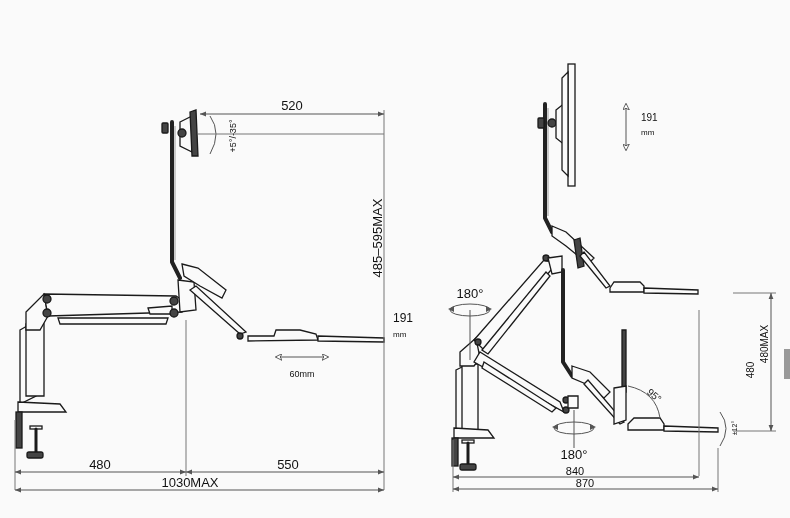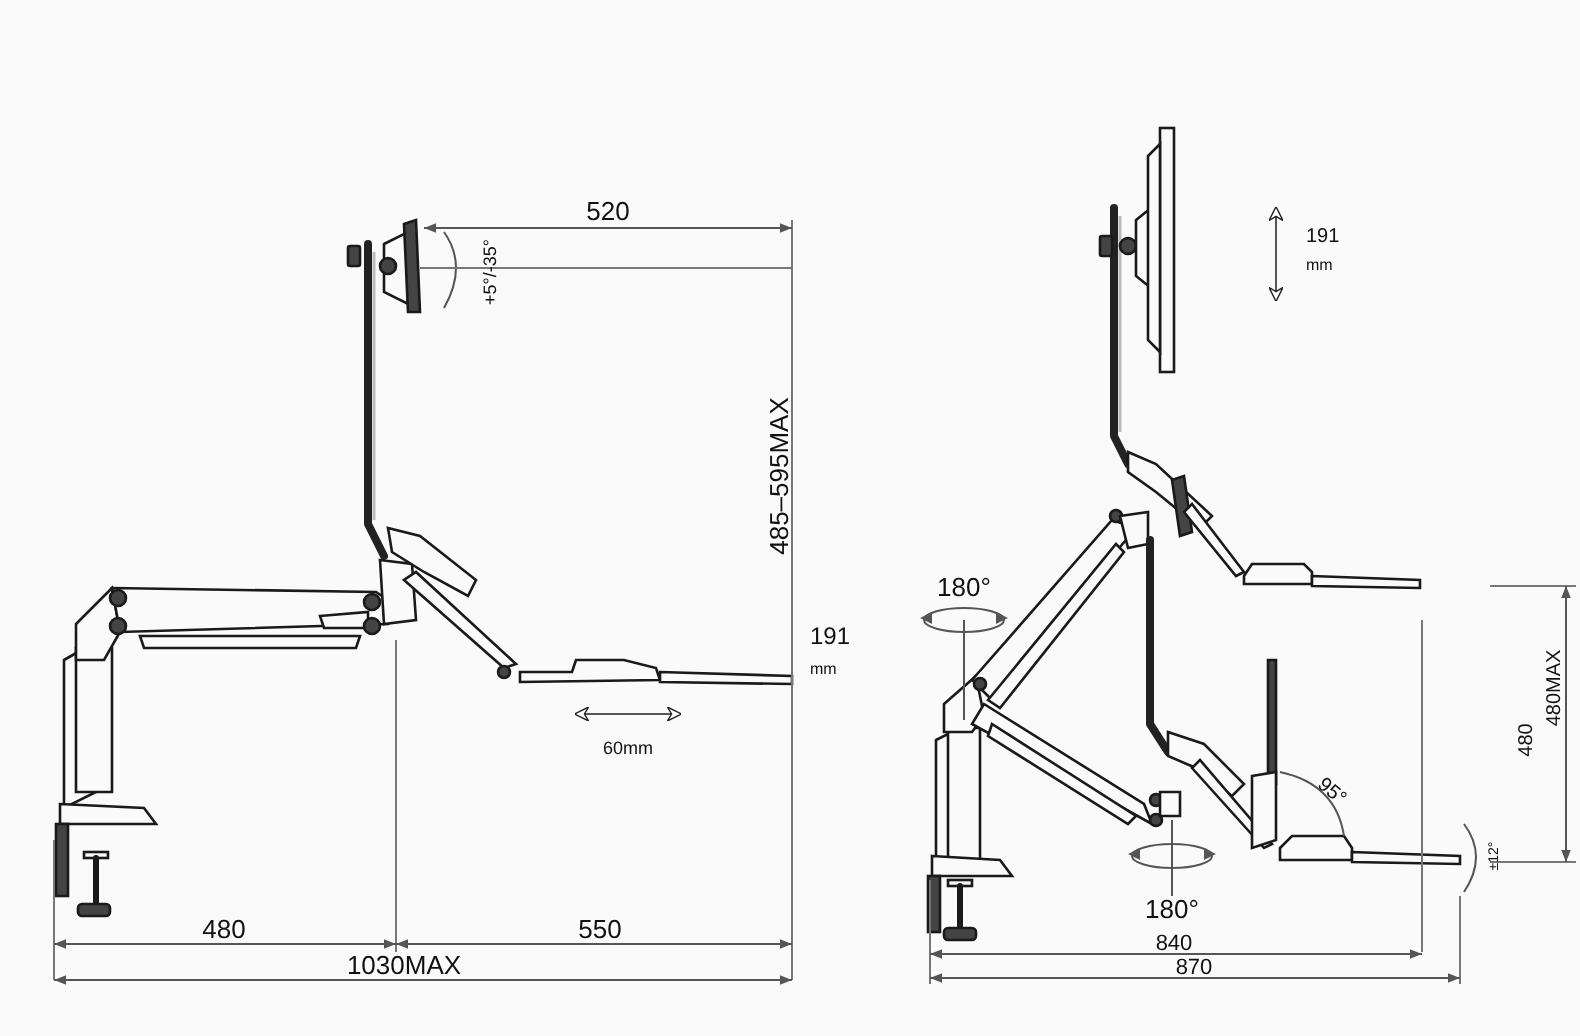--- a/index.html
+++ b/index.html
@@ -1,17 +1,17 @@
 <!DOCTYPE html>
 <html><head>
 <meta charset="utf-8">
 <style>
   html, body { margin:0; padding:0; background:#fafafa; }
   body { width:790px; height:518px; overflow:hidden; position:relative; font-family:"Liberation Sans", sans-serif; }
-  #stage { position:absolute; left:12px; top:0; width:664px; height:518px; }
+  #stage { position:absolute; left:0; top:0; width:664px; height:518px; }
   svg text { font-family:"Liberation Sans", sans-serif; fill:#111; }
   .dim { stroke:#555; stroke-width:1; fill:none; }
   .ext { stroke:#777; stroke-width:1; fill:none; }
   .part { stroke:#1a1a1a; stroke-width:1.3; fill:#fafafa; }
   .partd { stroke:#1a1a1a; stroke-width:1.3; fill:#444; }
   .thick { stroke:#1a1a1a; stroke-width:3; fill:none; stroke-linecap:round; }
   .pole { stroke:#222; stroke-width:4; fill:none; stroke-linecap:round; stroke-linejoin:round; }
   .poleIn { stroke:#bbb; stroke-width:1.5; fill:none; }
   .arrowfill { fill:#555; }
   .side-tab { position:absolute; left:784px; top:349px; width:6px; height:30px; background:#999; }

